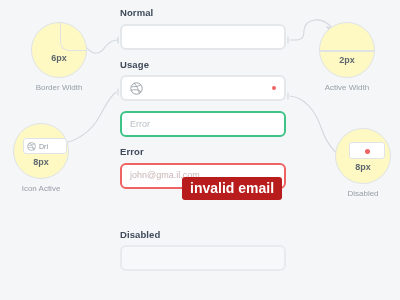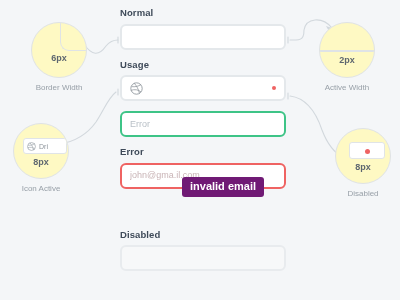--- a/index.html
+++ b/index.html
@@ -82,23 +82,23 @@
     background: #ef6362;
     flex: 0 0 auto;
     margin-left: 4px;
   }
 
   
   .error-badge {
     position: absolute;
     left: 62px;
     top: 30px;
-    background: #701a75;
+    background: #b91c1c;
     color: #ffffff;
-    font-size: 11px;
+    font-size: 14px;
     font-weight: bold;
     border-radius: 3px;
     padding: 4px 8px 5px 8px;
     line-height: 1;
     white-space: nowrap;
   }
 
   
   .annot {
     position: absolute;

